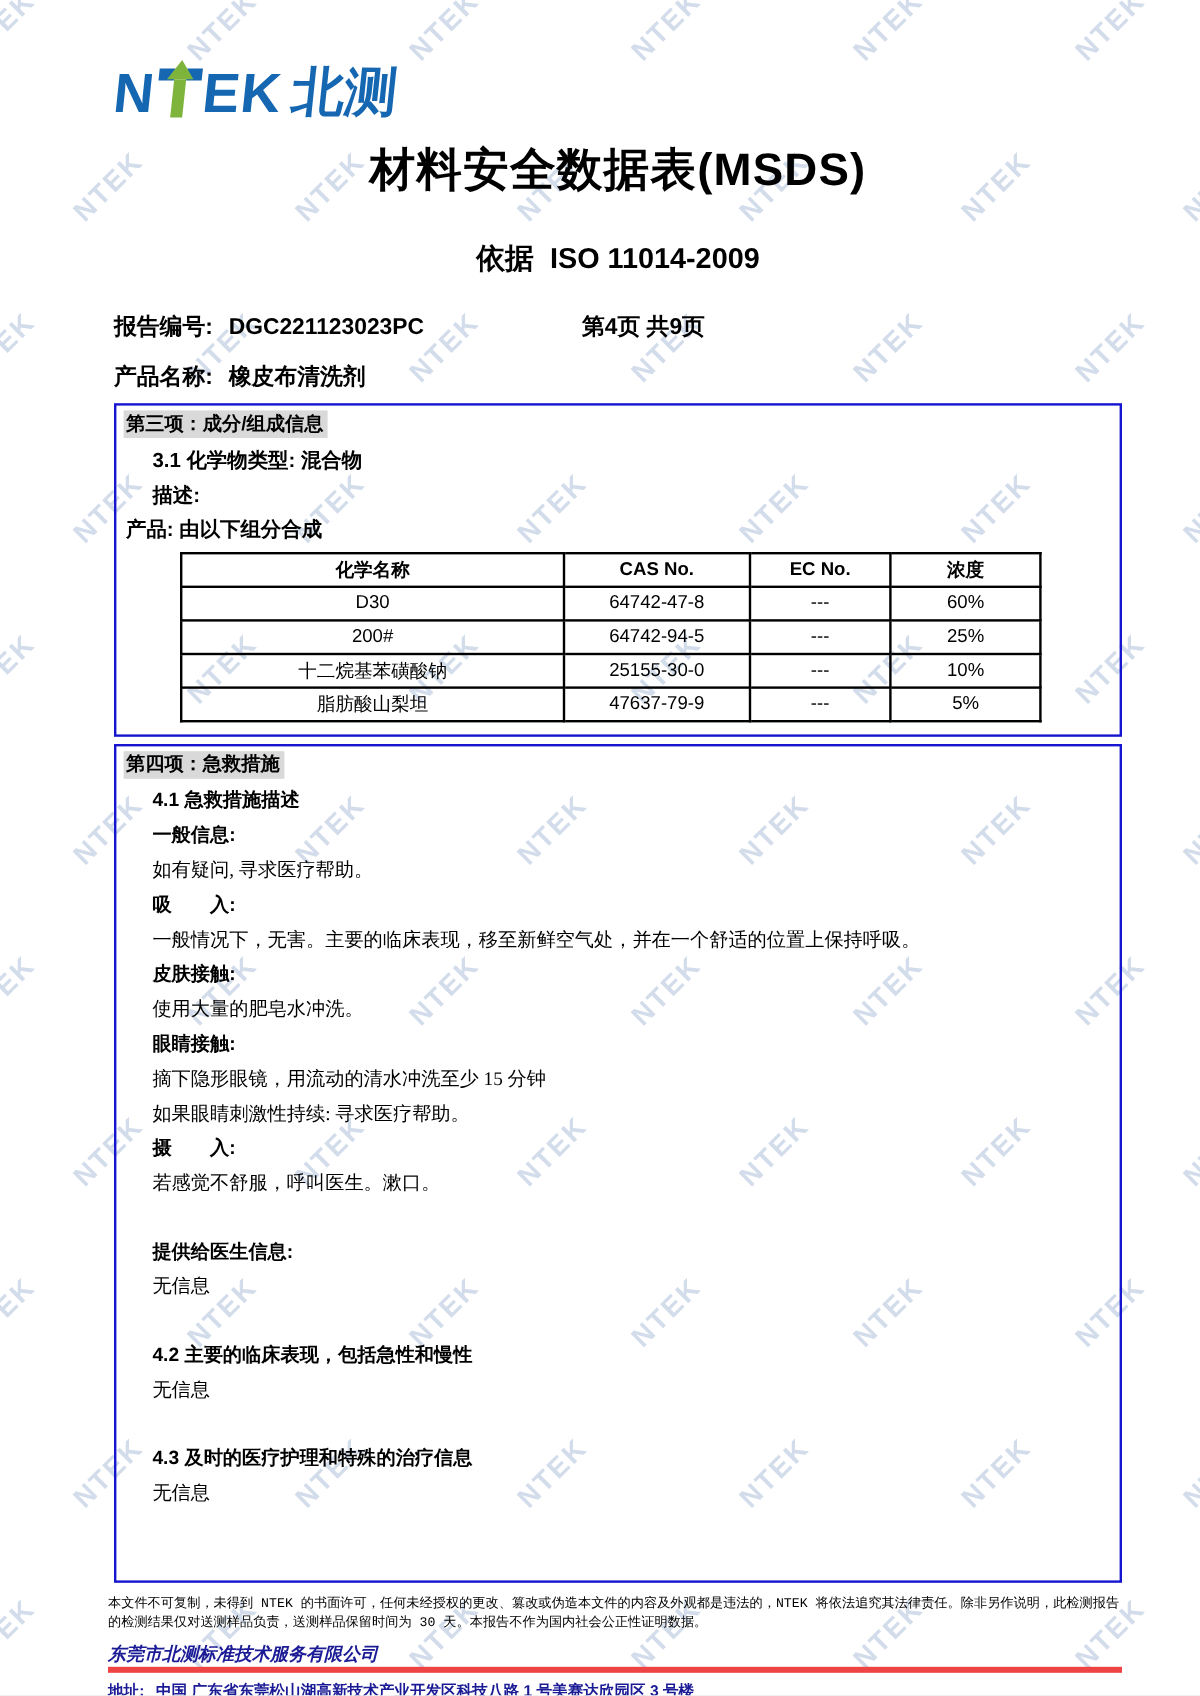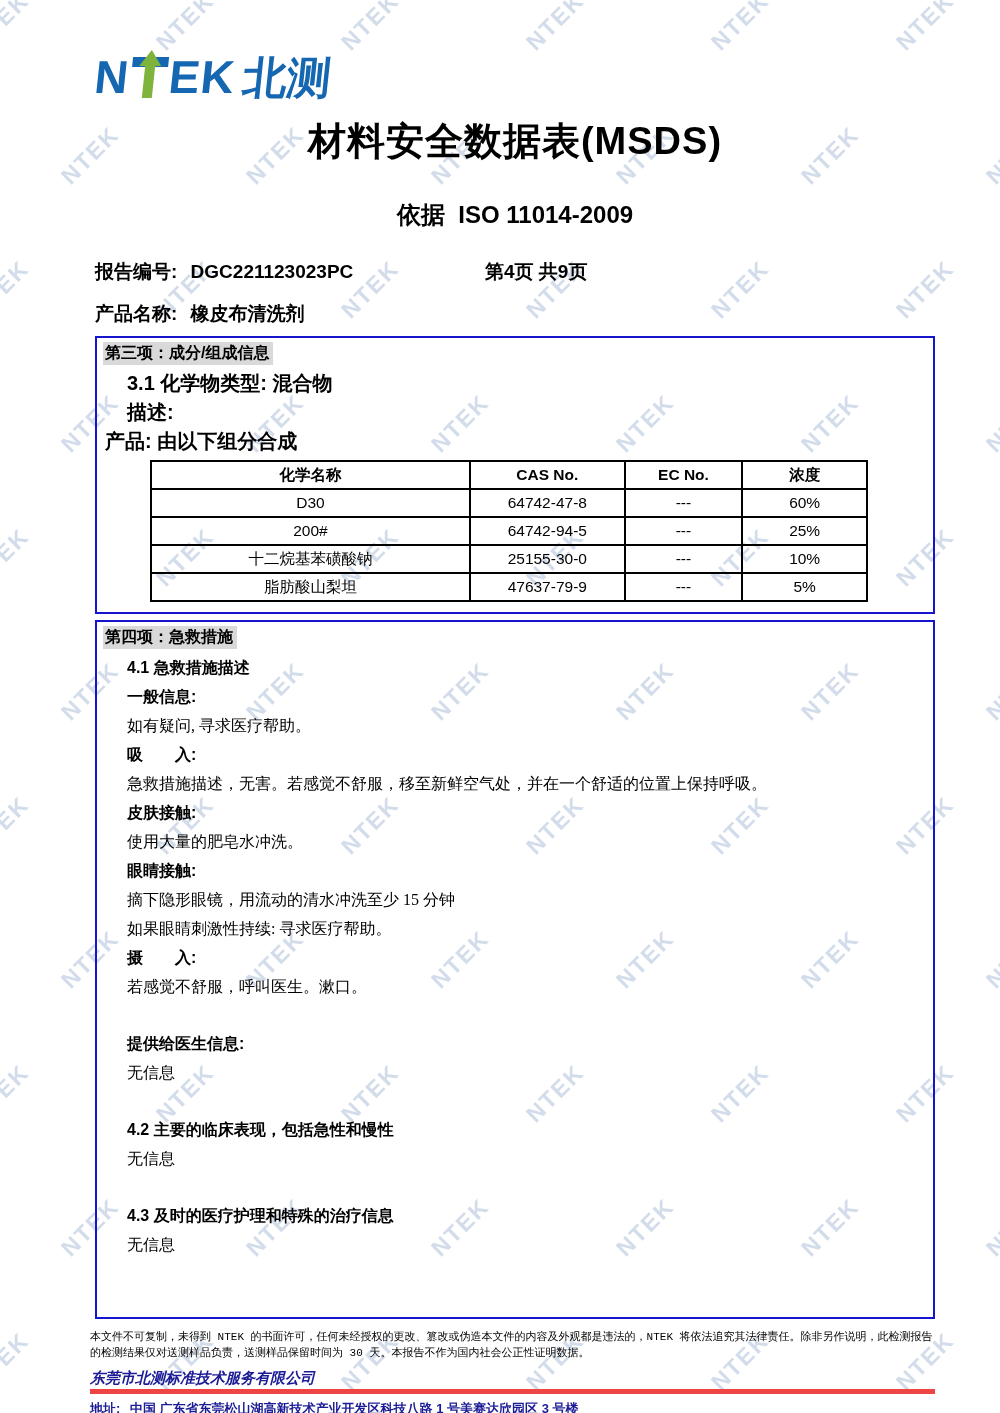--- a/index.html
+++ b/index.html
@@ -34,21 +34,21 @@
   .doc-basis { text-align:center; font-size:24px; font-weight:700; margin-top:32px; }
   .meta-row { display:flex; margin-top:28px; font-size:19px; font-weight:700; align-items:baseline; }
   .meta-report { width:390px; } .meta-date { width:260px; }
   .meta-label { margin-right:8px; }
   .product-row { margin-top:16px; font-size:19px; font-weight:700; }
 
   
   .sec-box { border:2px solid #1515cf; margin-top:9px; padding:4px 8px 10px 6px; }
   .sec-title { display:inline-block; background:#d9d9d9; font-size:16px; font-weight:700;
                padding:1px 4px 1px 2px; }
-  .sec-line { font-size:20px; margin-top:8px; padding-left:24px; line-height:21px; }
+  .sec-line { font-size:17px; margin-top:8px; padding-left:24px; line-height:21px; }
   .bold { font-weight:700; }
 
   
   .comp-table { border-collapse:collapse; margin:8px 0 0 47px; width:718px;
                 font-size:15.5px; text-align:center; }
   .comp-table th, .comp-table td { border:2px solid #000; height:28px; padding:0 4px; }
   .comp-table th { font-weight:700; }
   .comp-table td.cn { font-family:"Liberation Serif","DejaVu Serif",serif; }
 
   
@@ -219,21 +219,21 @@
         </tbody>
       </table>
     </div>
 
     <div class="sec-box" style="margin-top:6px; padding-bottom:4px;">
       <div><span class="sec-title">第四项：急救措施</span></div>
       <div class="s4-line s4-label">4.1 急救措施描述</div>
       <div class="s4-line s4-label">一般信息:</div>
       <div class="s4-line s4-text">如有疑问, 寻求医疗帮助。</div>
       <div class="s4-line s4-label">吸　　入:</div>
-      <div class="s4-line s4-text">急救措施描述，无害。若感觉不舒服，移至新鲜空气处，并在一个舒适的位置上保持呼吸。</div>
+      <div class="s4-line s4-text">一般情况下，无害。主要的临床表现，移至新鲜空气处，并在一个舒适的位置上保持呼吸。</div>
       <div class="s4-line s4-label">皮肤接触:</div>
       <div class="s4-line s4-text">使用大量的肥皂水冲洗。</div>
       <div class="s4-line s4-label">眼睛接触:</div>
       <div class="s4-line s4-text">摘下隐形眼镜，用流动的清水冲洗至少 15 分钟</div>
       <div class="s4-line s4-text">如果眼睛刺激性持续: 寻求医疗帮助。</div>
       <div class="s4-line s4-label">摄　　入:</div>
       <div class="s4-line s4-text">若感觉不舒服，呼叫医生。漱口。</div>
       <div class="s4-line s4-label gap">提供给医生信息:</div>
       <div class="s4-line s4-text">无信息</div>
       <div class="s4-line s4-label gap">4.2 主要的临床表现，包括急性和慢性</div>

